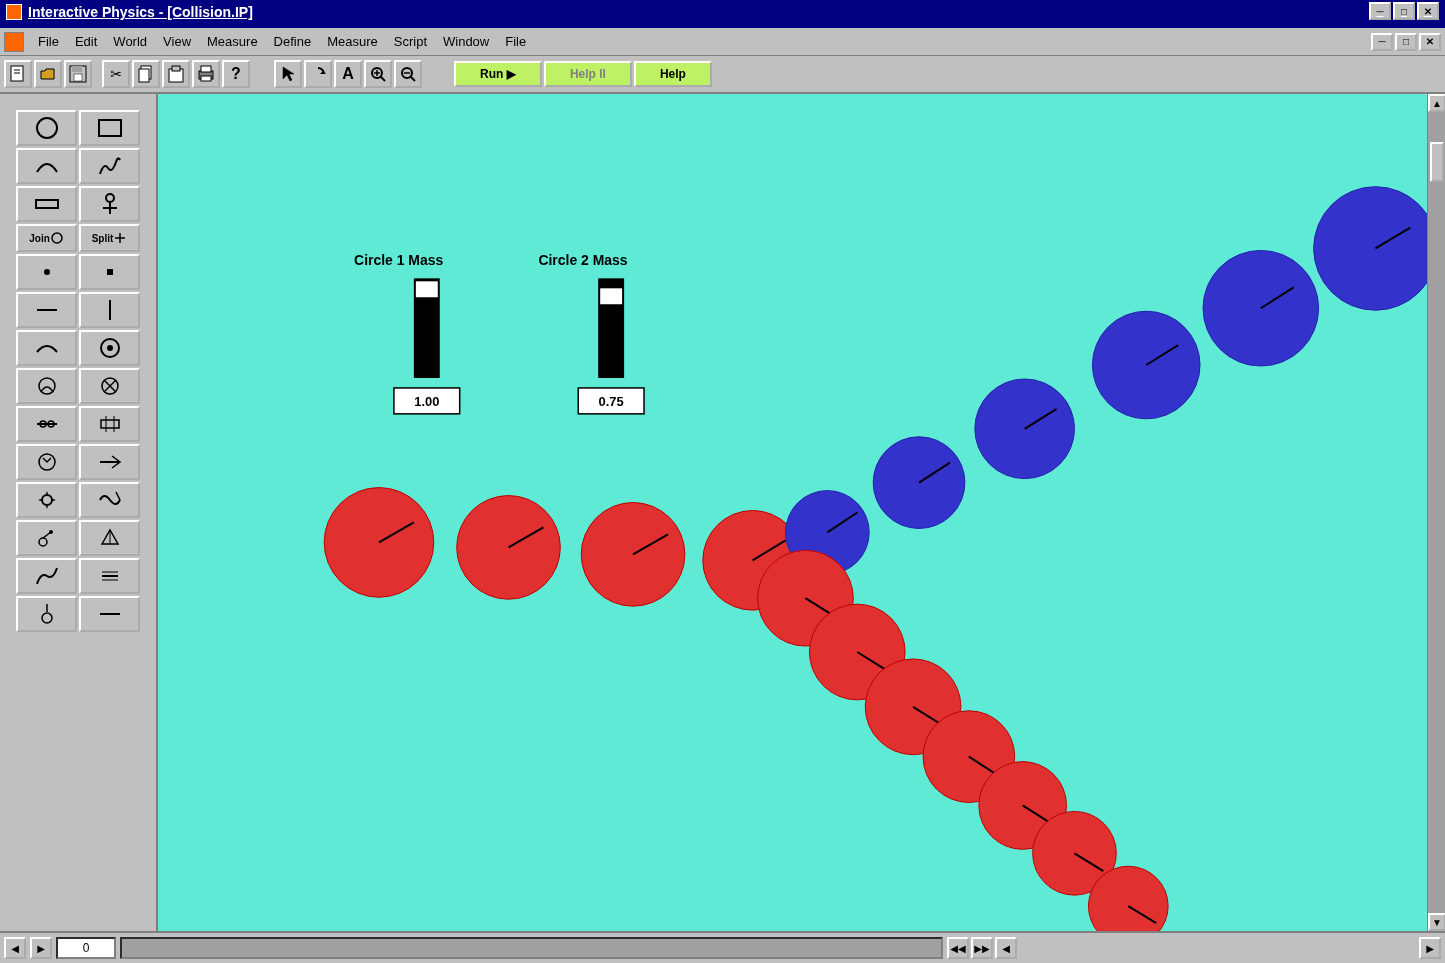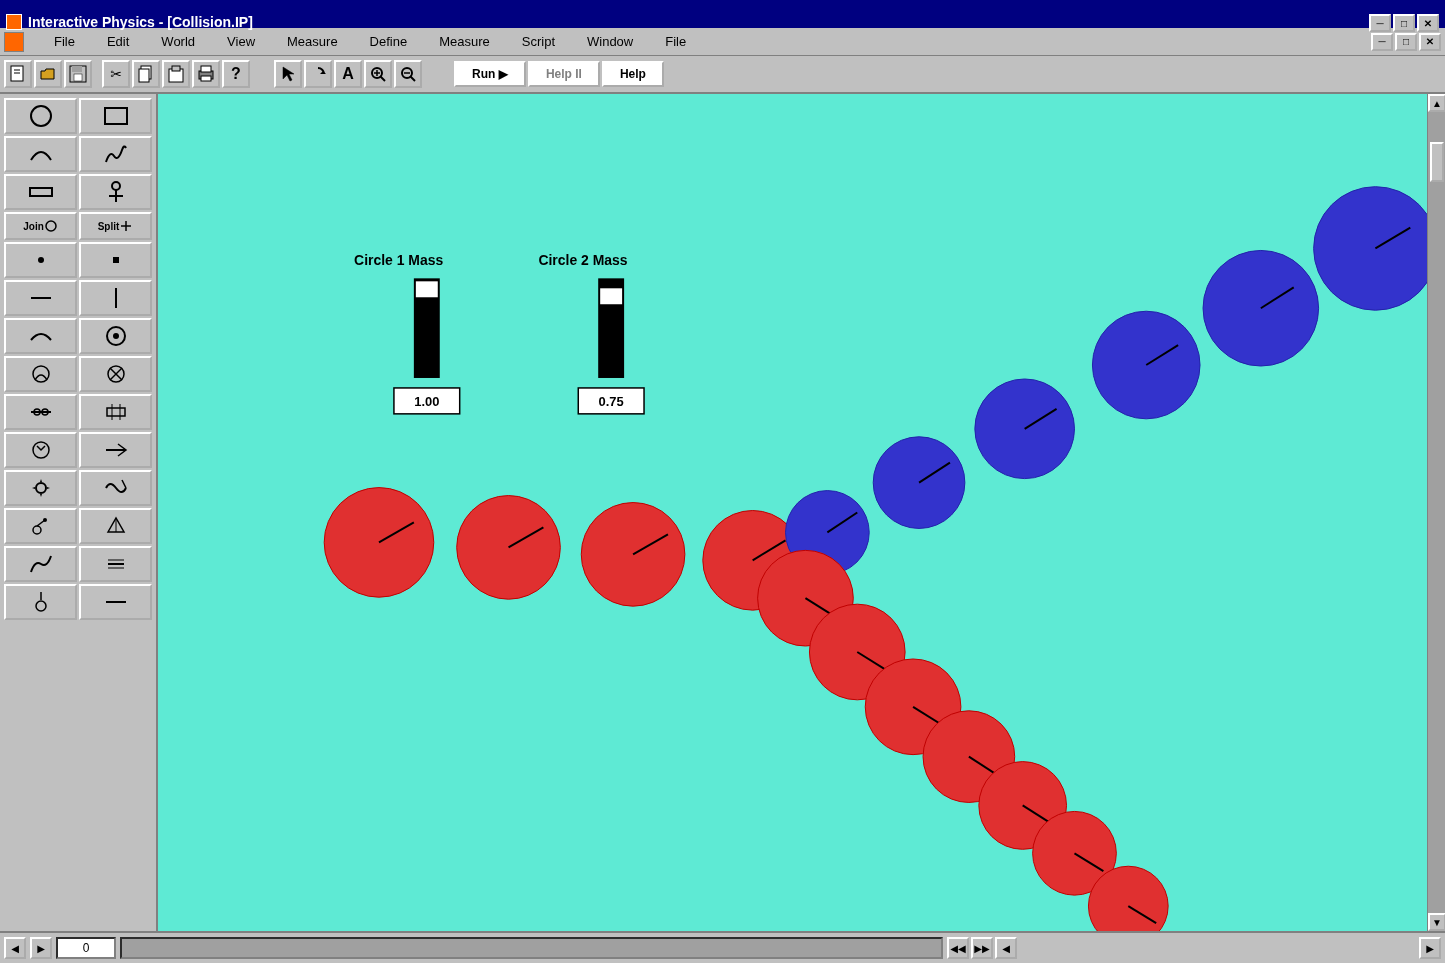--- a/index.html
+++ b/index.html
@@ -4,23 +4,24 @@
   <style>
     * { margin: 0; padding: 0; box-sizing: border-box; }
     body { width: 1445px; height: 963px; overflow: hidden; background: #c0c0c0; font-family: 'Arial', sans-serif; font-size: 12px; }
 
     
     .title-bar {
       background: #000080;
       color: white;
       height: 28px;
       display: flex;
-      align-items: flex-start;
-      padding: 14px 6px;
+      align-items: flex-end;
+      padding: 8px 6px;
       justify-content: space-between;
+      text-decoration: underline;
     }
     .title-bar-left { display: flex; align-items: center; gap: 6px; }
     .title-bar-icon { width: 16px; height: 16px; background: #ff6600; border: 1px solid #fff; display: inline-block; }
     .title-bar-title { font-weight: bold; font-size: 14px; color: white; }
     .title-bar-controls { display: flex; gap: 2px; }
     .title-btn {
       width: 22px; height: 18px;
       background: #c0c0c0;
       border: 2px outset #ffffff;
       display: flex; align-items: center; justify-content: center;
@@ -30,21 +31,21 @@
     
     .menu-bar {
       background: #c0c0c0;
       height: 28px;
       display: flex;
       align-items: center;
       border-bottom: 1px solid #808080;
       padding: 0 4px;
       justify-content: space-between;
     }
-    .menu-bar-left { display: flex; align-items: center; gap: 16px; justify-content: space-between; }
+    .menu-bar-left { display: flex; align-items: center; gap: 0; justify-content: space-between; }
     .menu-icon { width: 20px; height: 20px; background: #ff6600; border: 1px solid #808080; margin-right: 6px; }
     .menu-item {
       padding: 2px 8px;
       cursor: pointer;
       font-size: 13px;
       color: #000;
     }
     .menu-bar-controls { display: flex; gap: 2px; }
 
     
@@ -63,42 +64,42 @@
       border: 2px outset #ffffff;
       display: flex; align-items: center; justify-content: center;
       font-size: 14px; cursor: pointer;
     }
     .toolbar-separator { width: 6px; }
     .toolbar-run-group {
       display: flex; gap: 2px; margin-left: 8px;
     }
     .run-btn {
       height: 26px;
-      padding: 2px 16px;
-      background: #ffffff;
+      padding: 2px 24px;
+      background: #bef264;
       border: 2px outset #ffffff;
       display: flex; align-items: center; justify-content: center;
       font-size: 12px; cursor: pointer; font-weight: bold; text-align: right;
     }
     .run-btn.disabled { color: #808080; }
 
     
     .main-layout {
       display: flex;
       height: calc(963px - 28px - 28px - 38px - 32px);
     }
 
     
     .sidebar {
       width: 158px;
       background: #c0c0c0;
       border-right: 2px solid #808080;
       display: flex;
       flex-direction: column;
-      padding: 4px;
+      padding: 16px;
       gap: 2px;
       overflow: hidden;
     }
     .sidebar-row {
       display: flex;
       gap: 2px;
     }
     .sidebar-btn {
       width: 64px; height: 36px;
       background: #c0c0c0;

